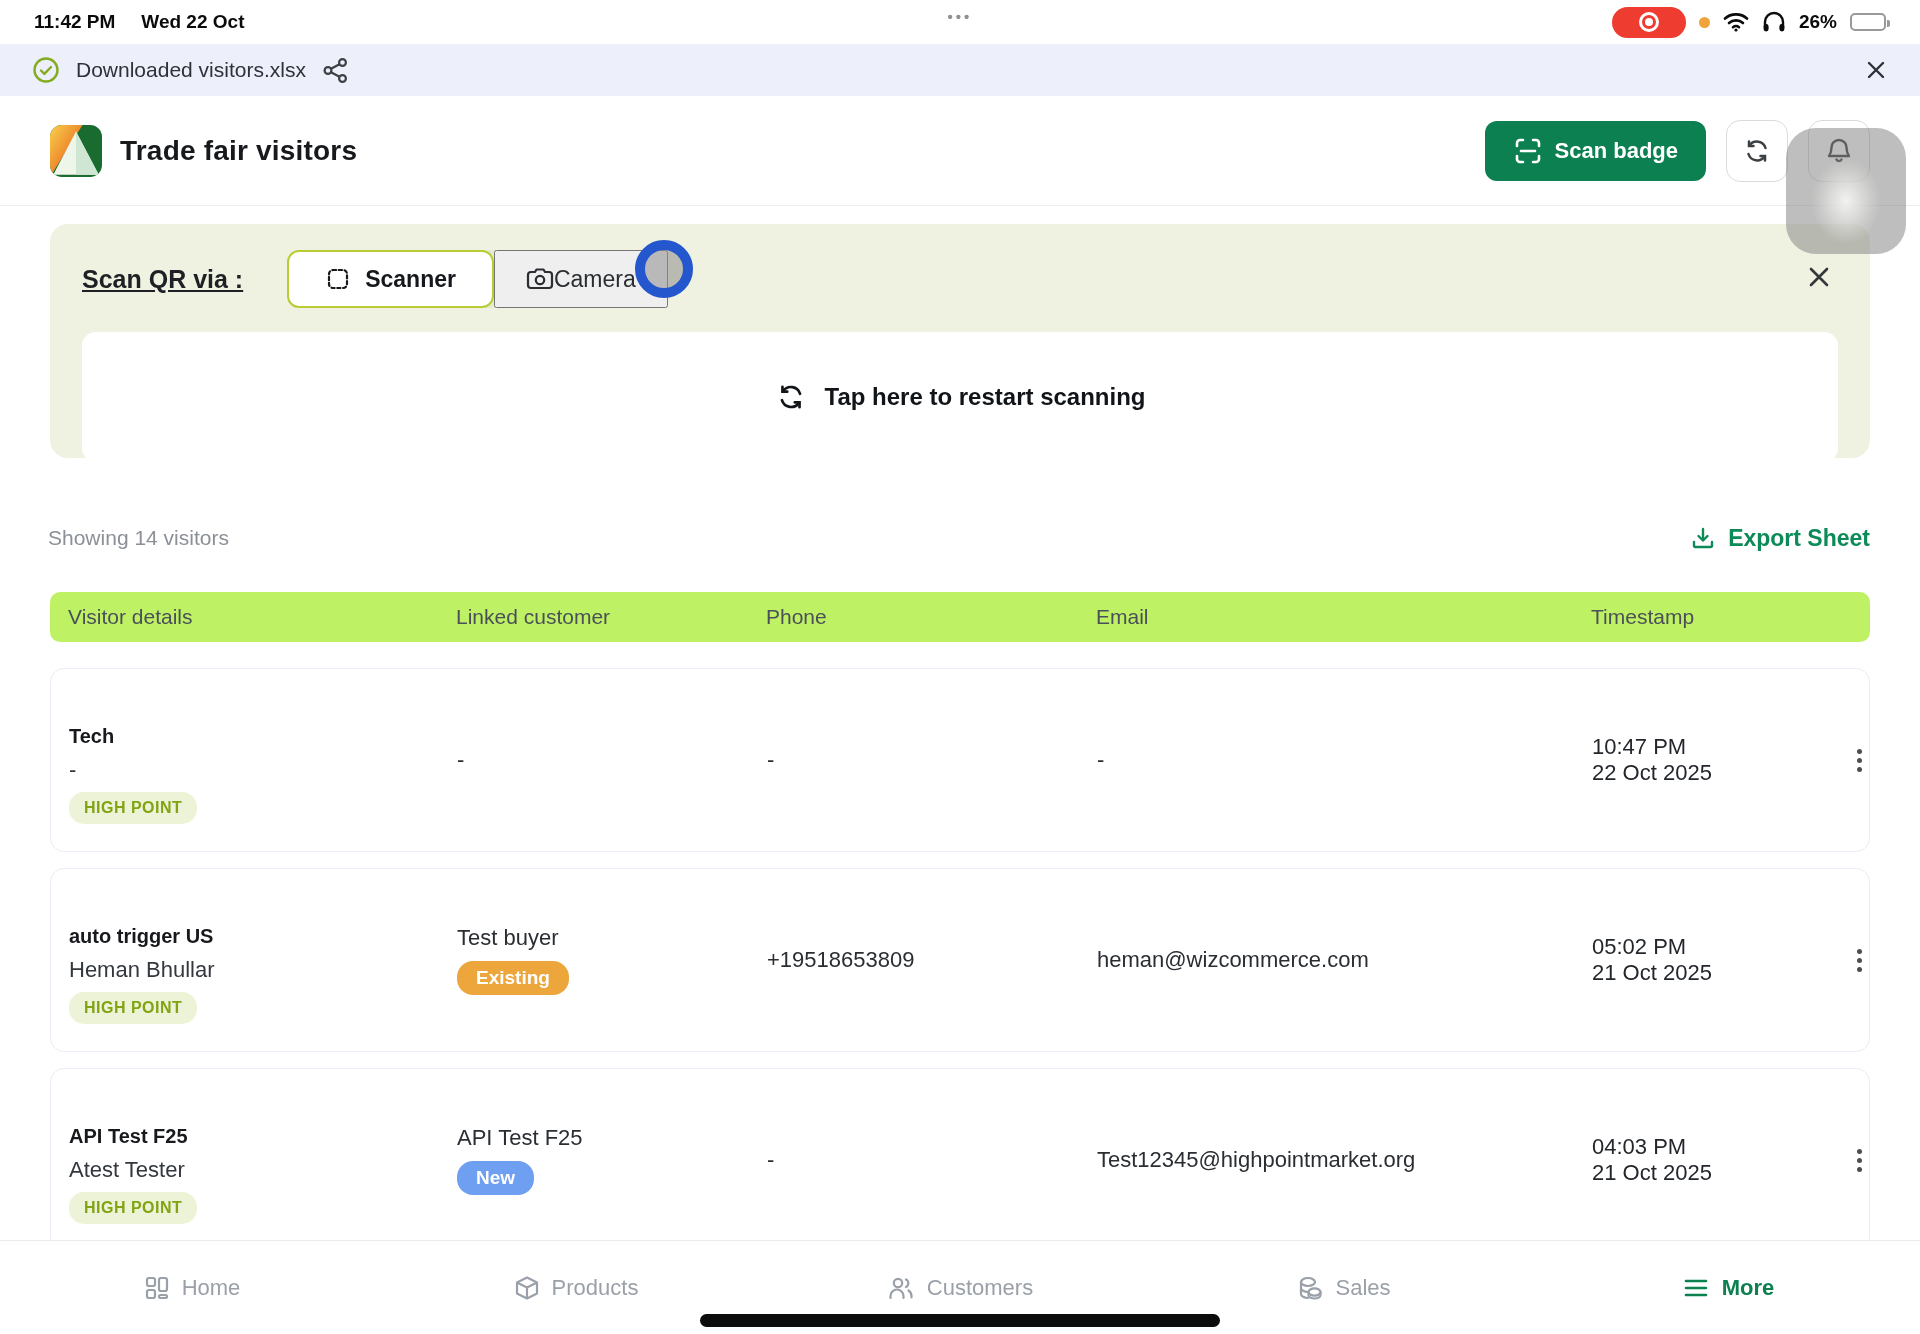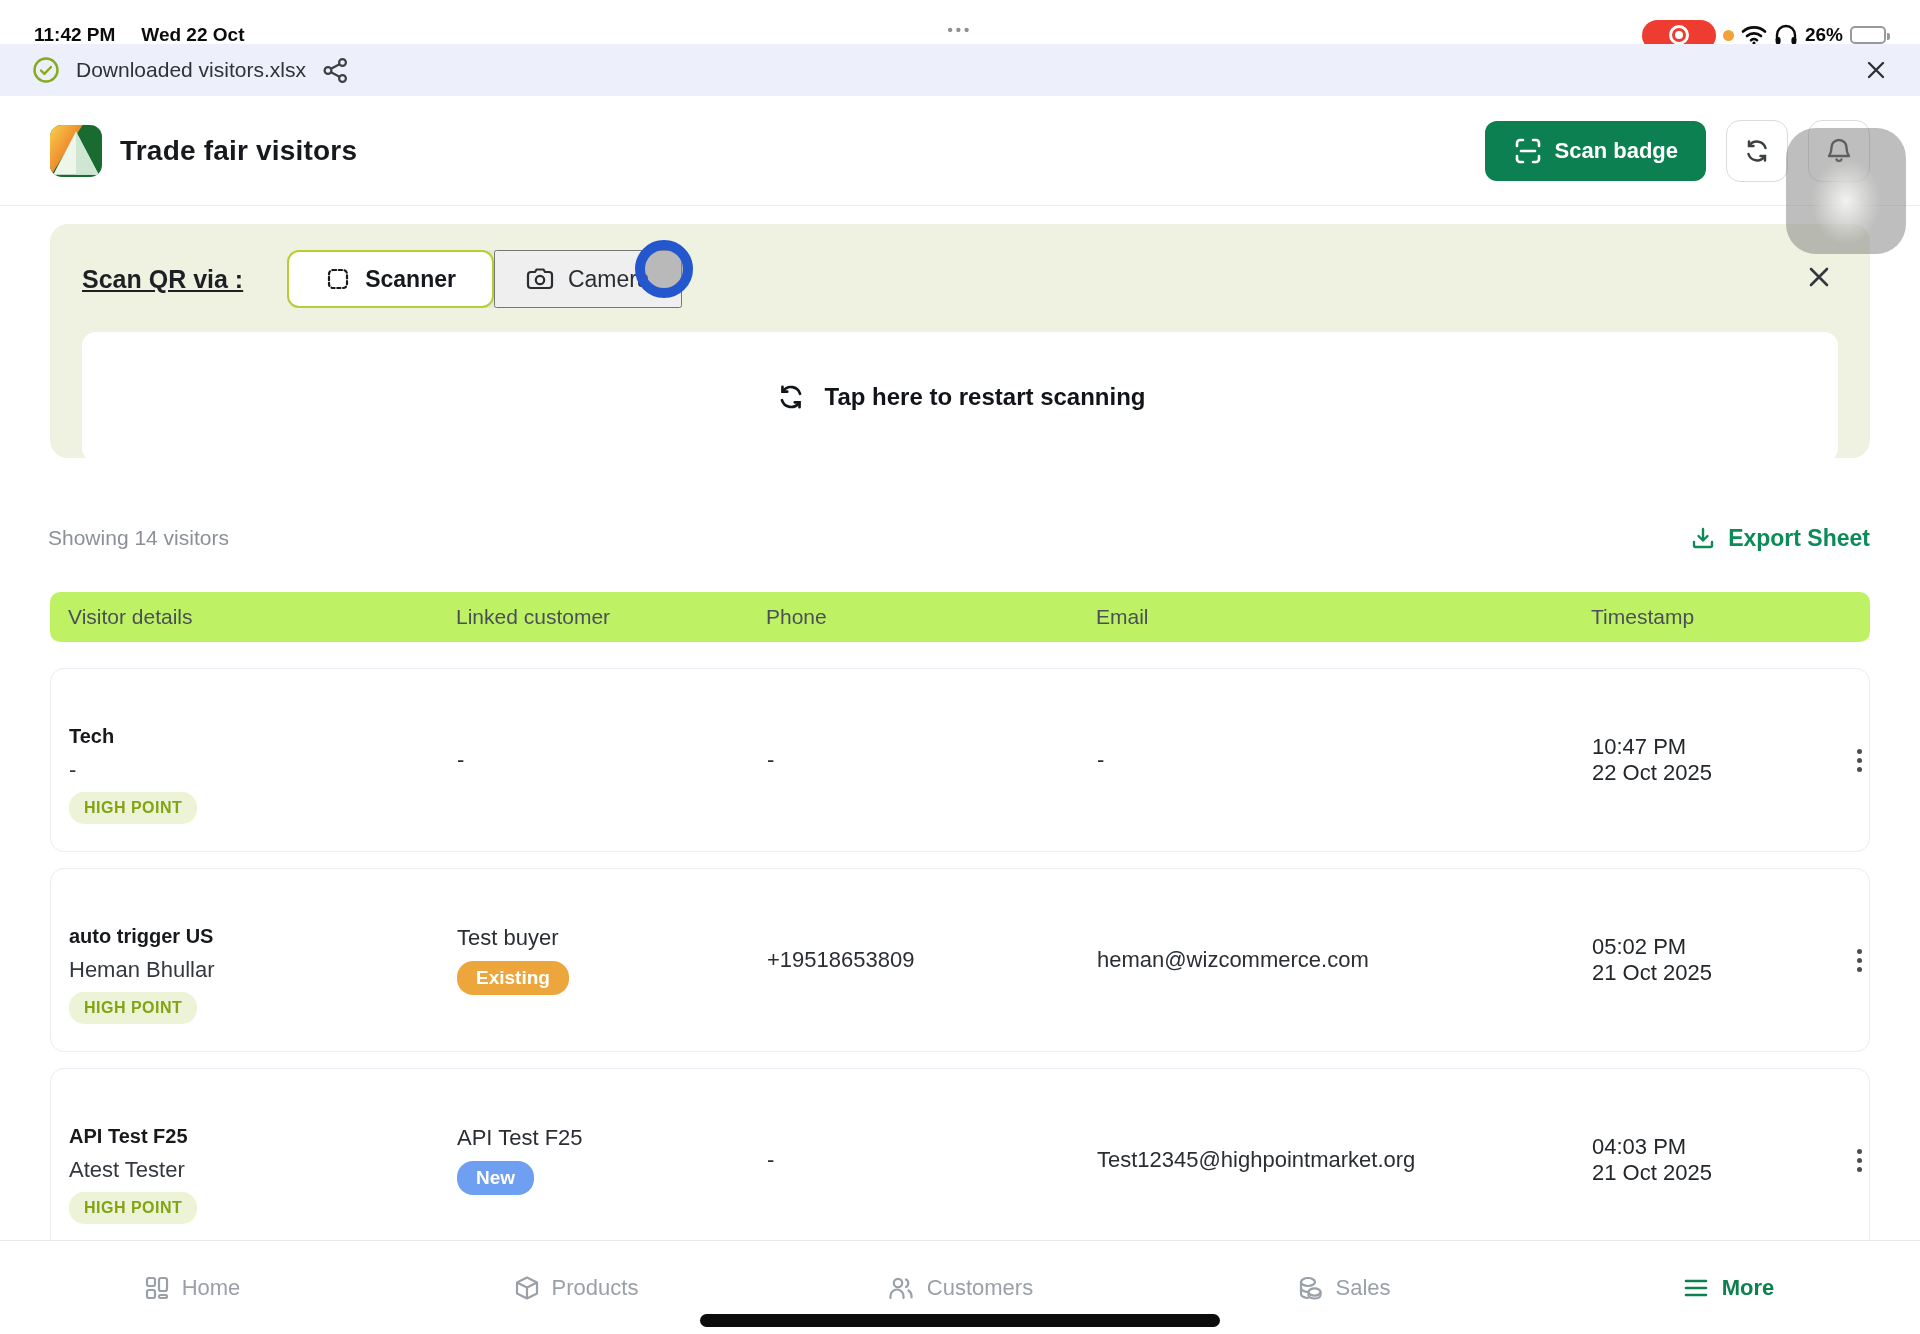--- a/index.html
+++ b/index.html
@@ -1,24 +1,24 @@
 <!DOCTYPE html>
 <html><head>
 <meta charset="utf-8">
 <style>
   * { margin:0; padding:0; box-sizing:border-box; }
   html,body { width:1920px; height:1334px; }
   body { font-family:"Liberation Sans", sans-serif; background:#fff; color:#24282e; }
   .page { position:relative; width:1920px; height:1334px; background:#fff; overflow:hidden; }
 
   
-  .status-bar { position:absolute; top:13px; left:0; right:0; height:44px; display:flex; align-items:center; padding:0 34px; font-size:19px; font-weight:700; color:#0b0b0c; }
+  .status-bar { position:absolute; top:0; left:0; right:0; height:44px; display:flex; align-items:center; padding:0 34px; font-size:19px; font-weight:700; color:#0b0b0c; }
   .sb-left { display:flex; gap:26px; }
   .sb-center { position:absolute; left:50%; top:8px; transform:translateX(-50%); color:#8e9094; font-size:15px; letter-spacing:3px; font-weight:700; }
-  .sb-right { margin-left:auto; display:flex; align-items:center; gap:7px; }
+  .sb-right { margin-left:auto; display:flex; align-items:center; gap:13px; }
   .record-pill { width:74px; height:31px; border-radius:16px; background:#ee3c31; display:flex; align-items:center; justify-content:center; }
   .record-pill .ring { width:20px; height:20px; border:3px solid #fff; border-radius:50%; display:flex; align-items:center; justify-content:center; }
   .record-pill .ring i { width:8px; height:8px; background:#fff; border-radius:50%; }
   .orange-dot { width:11px; height:11px; border-radius:50%; background:#f0a33c; }
   .battery-shell { position:relative; width:36px; height:18px; border:2px solid rgba(0,0,0,.4); border-radius:5px; padding:2px; }
   .battery-fill { width:9px; height:100%; background:#f6c844; border-radius:2px; }
   .battery-tip { position:absolute; right:-6px; top:5px; width:3px; height:7px; background:rgba(0,0,0,.4); border-radius:0 2px 2px 0; }
 
   
   .download-banner { position:absolute; top:44px; left:0; right:0; height:52px; background:#edeffa; display:flex; align-items:center; padding:0 32px; gap:16px; }
@@ -36,21 +36,21 @@
   .icon-btn { width:62px; height:62px; border:1.5px solid #d9dcd9; border-radius:14px; background:#fff; display:flex; align-items:center; justify-content:center; cursor:pointer; }
   .pointer-overlay { position:absolute; top:128px; right:14px; width:120px; height:126px; border-radius:30px; background:rgba(125,125,125,.5); z-index:40; pointer-events:none; }
   .pointer-overlay::after { content:""; position:absolute; left:50%; top:58%; transform:translate(-50%,-50%); width:70px; height:86px; border-radius:50%; background:radial-gradient(closest-side, rgba(245,245,243,.95), rgba(215,215,212,.35) 80%, transparent); }
 
   
   .scan-panel { position:absolute; top:224px; left:50px; width:1820px; height:234px; background:#f0f2e1; border-radius:18px; padding:24px 32px 0 32px; }
   .scan-row { display:flex; align-items:center; position:relative; height:62px; }
   .scan-label { font-size:25px; font-weight:700; color:#1d2024; margin-right:44px;text-decoration:underline; }
   .segmented { display:flex; align-items:stretch; background:#e5ebd2; border-radius:12px; height:58px; }
   .seg-scanner { display:flex; align-items:center; gap:14px; background:#fff; border:2px solid #b9cc33; border-radius:12px; padding:0 36px; font-size:23px; font-weight:700; color:#15181c; cursor:pointer; }
-  .seg-camera { display:flex; align-items:center; gap:14px; padding:0 30px; font-size:23px; color:#2a2e33; cursor:pointer; }
+  .seg-camera { display:flex; align-items:center; padding:0 30px; font-size:23px; color:#2a2e33; cursor:pointer; }
   .touch-ring { position:absolute; left:553px; top:-8px; width:58px; height:58px; border-radius:50%; border:10px solid #2456cd; background:rgba(140,140,140,.55); z-index:30; pointer-events:none; }
   .panel-close { position:absolute; right:4px; top:14px; background:none; border:none; cursor:pointer; display:flex; }
   .restart-box { margin-top:22px; height:130px; background:#fff; border-radius:14px; display:flex; align-items:center; justify-content:center; gap:18px; cursor:pointer; }
   .restart-box span { font-size:24px; font-weight:700; color:#111418; }
 
   
   .list-meta { position:absolute; top:510px; left:48px; right:50px; height:56px; display:flex; align-items:center; }
   .showing { font-size:21px; color:#8b9097; }
   .export-link { margin-left:auto; display:flex; align-items:center; gap:12px; color:#0c8a58; font-size:23px; font-weight:700; background:none; border:none; cursor:pointer; font-family:inherit; }
 

